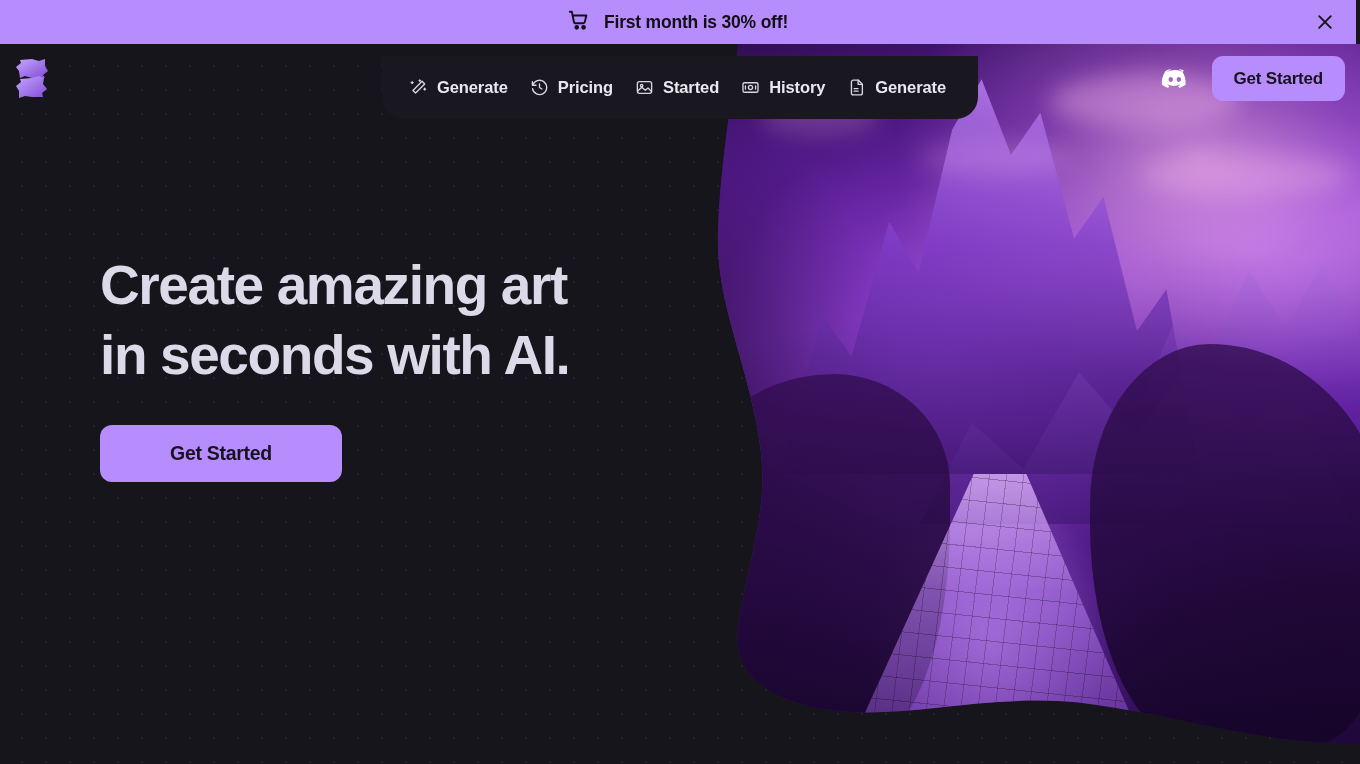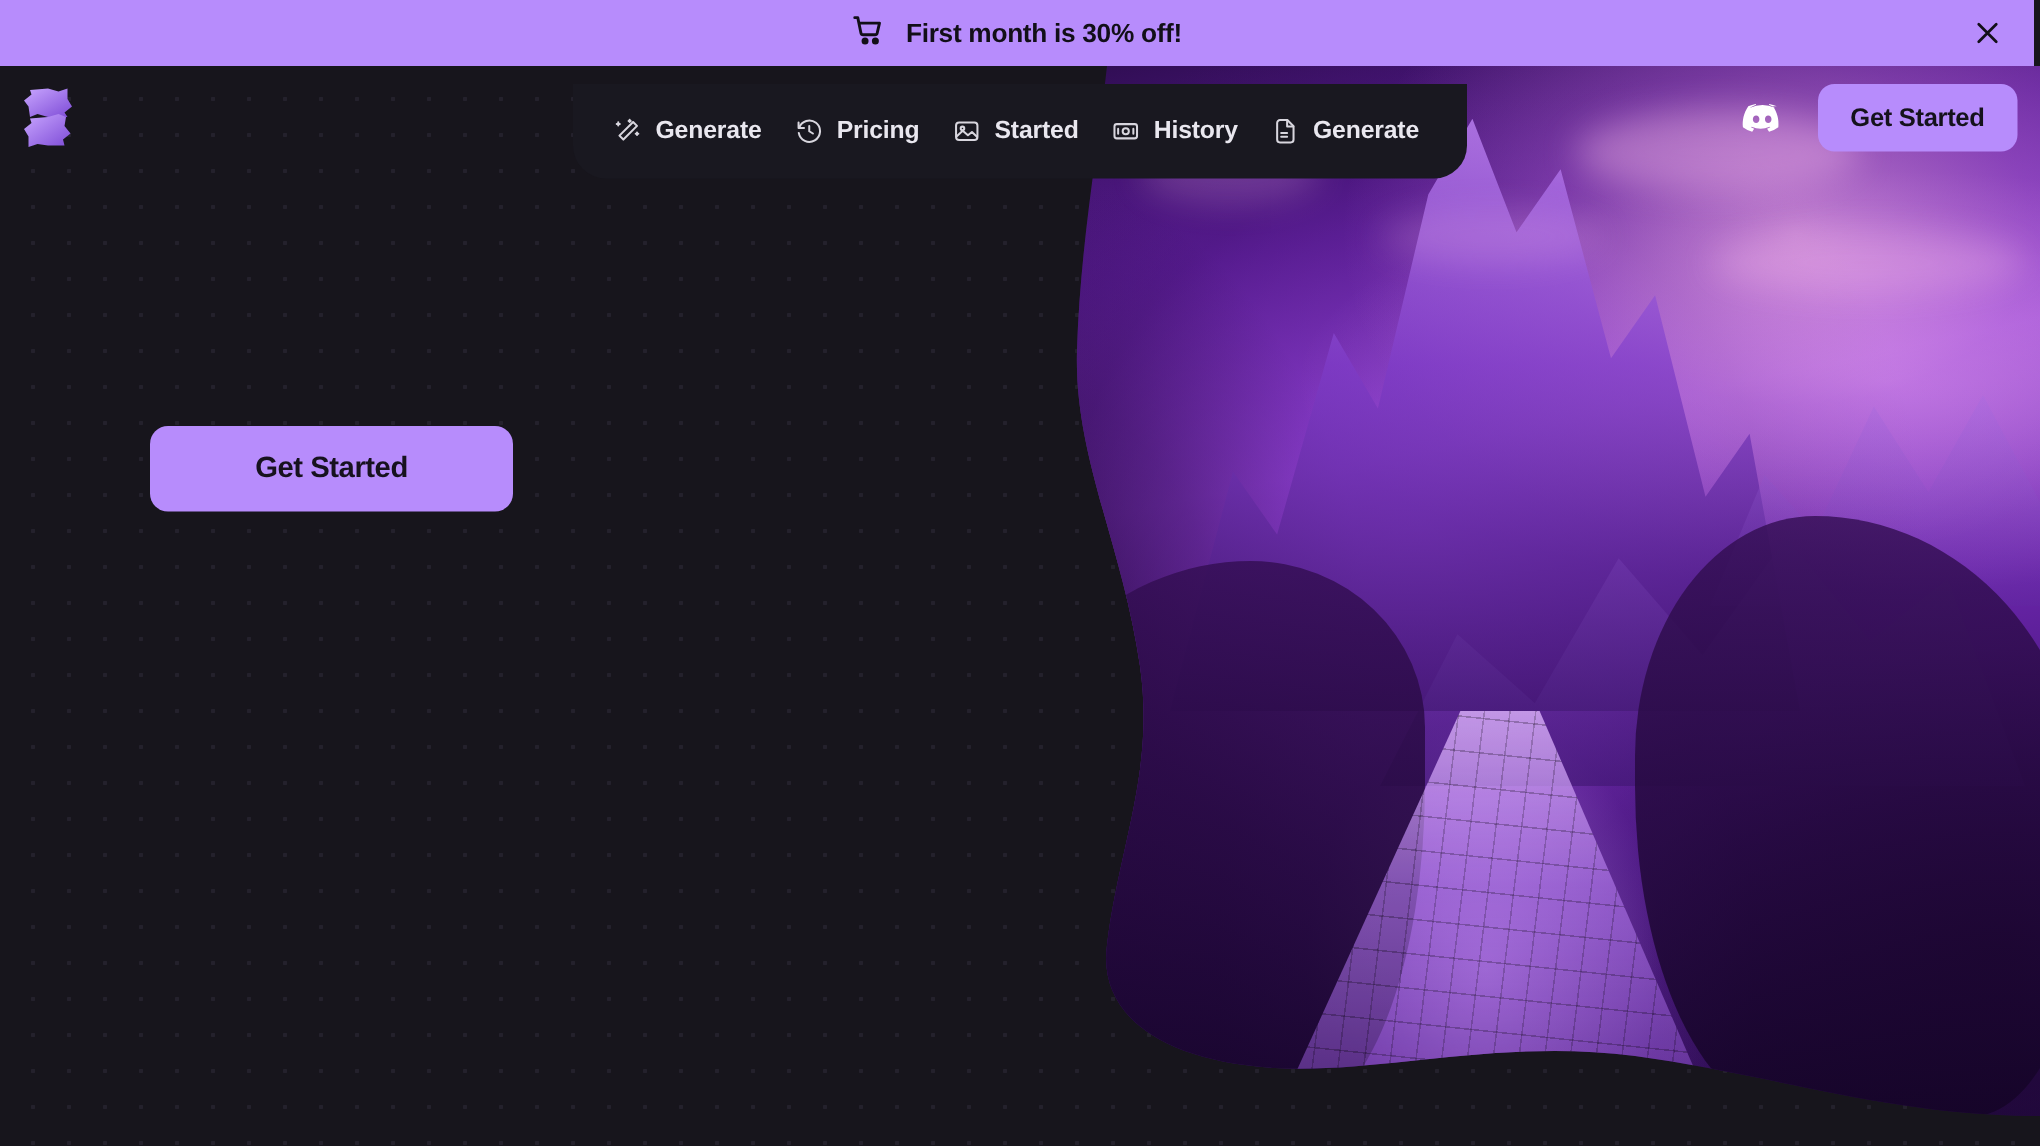--- a/index.html
+++ b/index.html
@@ -365,16 +365,18 @@
   <div class="nav-right">
     <span class="discord-btn">
       <svg width="30" height="30" viewBox="0 0 24 24" fill="#ffffff">
         <path d="M19.6 5.5a16.1 16.1 0 0 0-4-1.25l-.2.4a11 11 0 0 1 3.5 1.8 15.6 15.6 0 0 0-13.8 0 11 11 0 0 1 3.5-1.8l-.2-.4a16.1 16.1 0 0 0-4 1.25C1.9 9.3 1.2 13 1.55 16.6a16.3 16.3 0 0 0 4.95 2.5l1.05-1.6a10.5 10.5 0 0 1-1.7-.8l.4-.3a11.2 11.2 0 0 0 9.5 0l.4.3a10.5 10.5 0 0 1-1.7.8l1.05 1.6a16.3 16.3 0 0 0 4.95-2.5c.4-4.2-.66-7.85-2.85-11.1ZM8.6 14.4c-.95 0-1.75-.9-1.75-2s.78-2 1.75-2 1.77.9 1.75 2c0 1.1-.78 2-1.75 2Zm6.45 0c-.95 0-1.75-.9-1.75-2s.78-2 1.75-2 1.77.9 1.75 2c0 1.1-.78 2-1.75 2Z"></path>
       </svg>
     </span>
     <button class="get-started-top">Get Started</button>
   </div>
 
   <div class="hero-copy">
+    <h1 class="hero-title">Create amazing art
+in seconds with AI.</h1>
     <button class="hero-cta">Get Started</button>
   </div>
 
 </div>
 
 </body></html>

